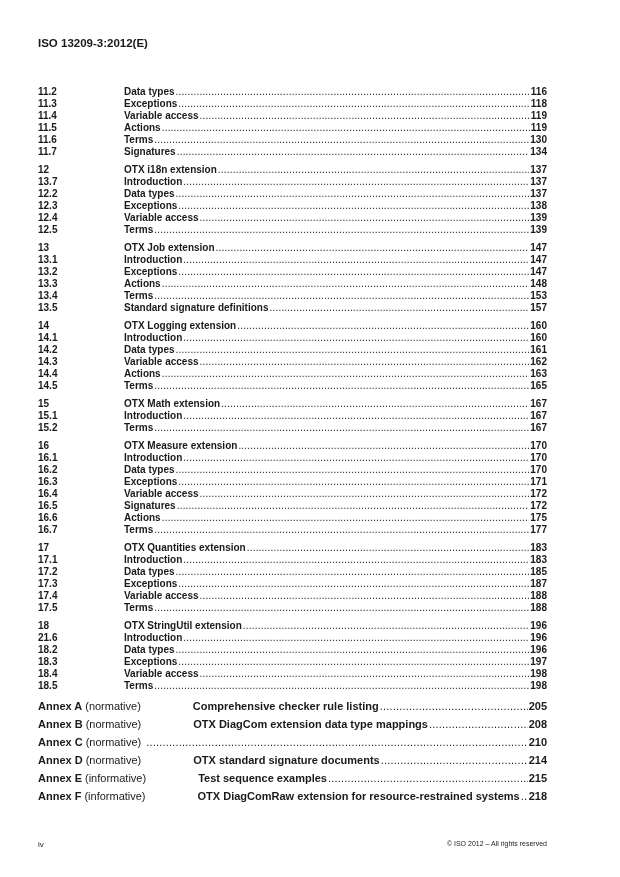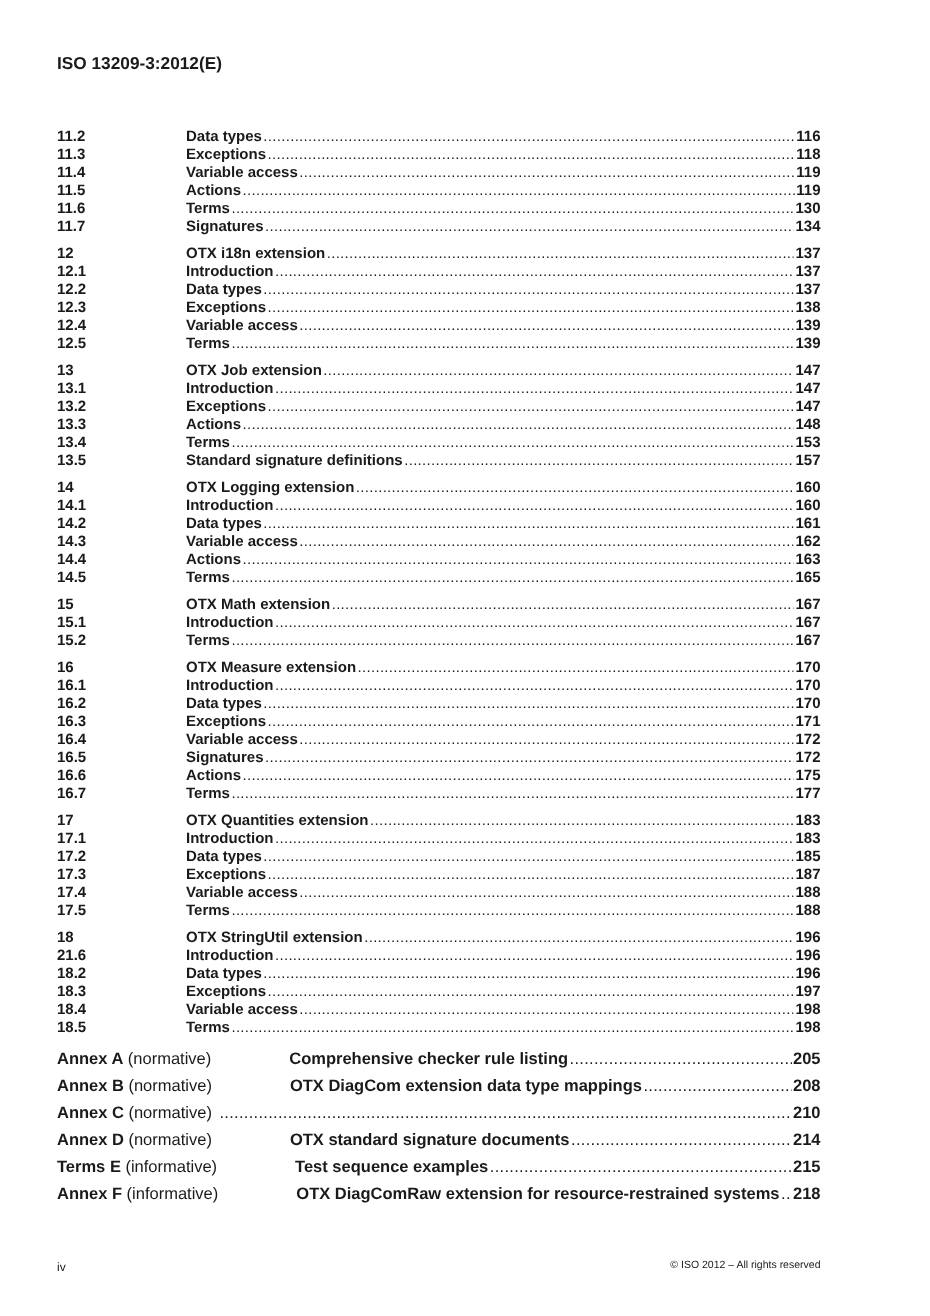--- a/index.html
+++ b/index.html
@@ -67,21 +67,21 @@
         </div>
       </div>
       <div class="group">
         <div class="row">
           <span class="num">12</span>
           <span class="title">OTX i18n extension</span>
           <span class="dots"></span>
           <span class="page">137</span>
         </div>
         <div class="row">
-          <span class="num">12.1</span>
+          <span class="num">13.7</span>
           <span class="title">Introduction</span>
           <span class="dots"></span>
           <span class="page">137</span>
         </div>
         <div class="row">
           <span class="num">12.2</span>
           <span class="title">Data types</span>
           <span class="dots"></span>
           <span class="page">137</span>
         </div>
@@ -349,21 +349,21 @@
         <span class="page">210</span>
       </div>
       <div class="annex">
         <span class="label">Annex D</span>
         <span class="kind">(normative)</span>
         <span class="title">OTX standard signature documents</span>
         <span class="dots"></span>
         <span class="page">214</span>
       </div>
       <div class="annex">
-        <span class="label">Terms E</span>
+        <span class="label">Annex E</span>
         <span class="kind">(informative)</span>
         <span class="title">Test sequence examples</span>
         <span class="dots"></span>
         <span class="page">215</span>
       </div>
       <div class="annex">
         <span class="label">Annex F</span>
         <span class="kind">(informative)</span>
         <span class="title">OTX DiagComRaw extension for resource-restrained systems</span>
         <span class="dots"></span>

